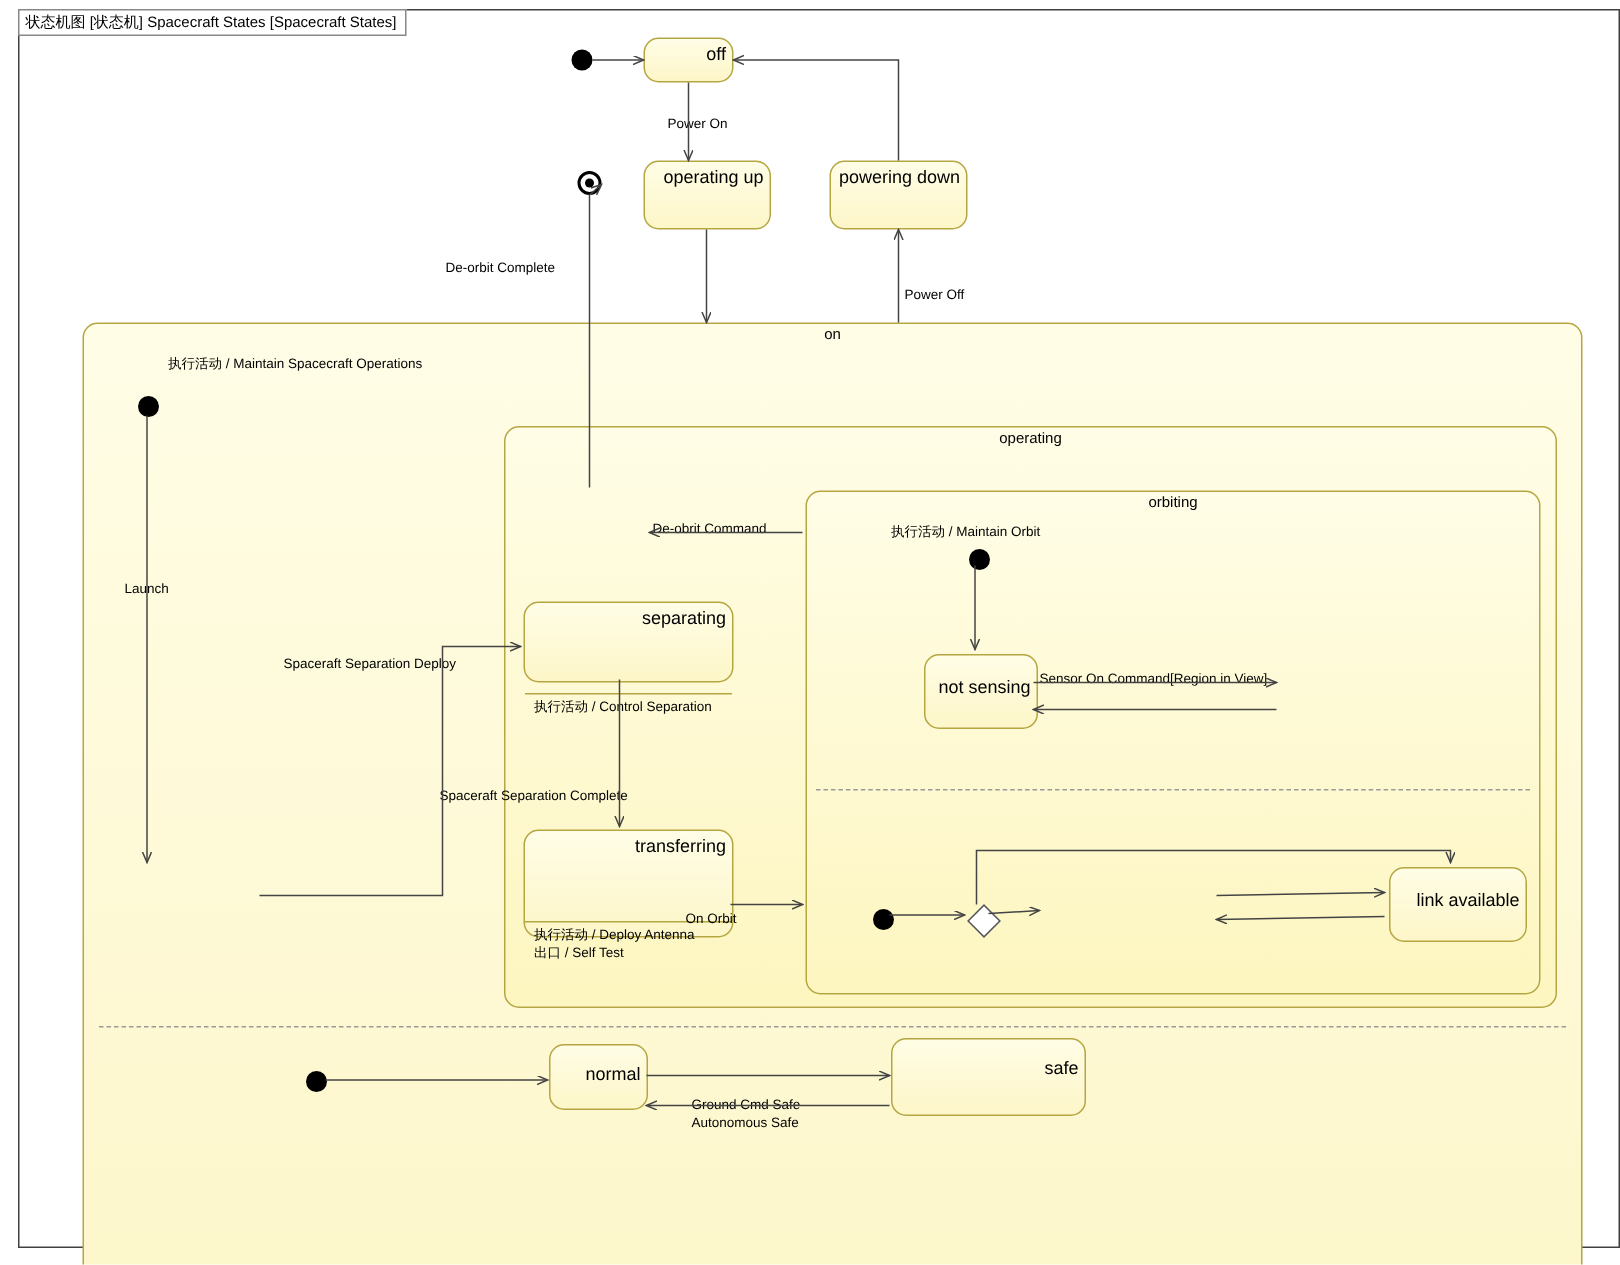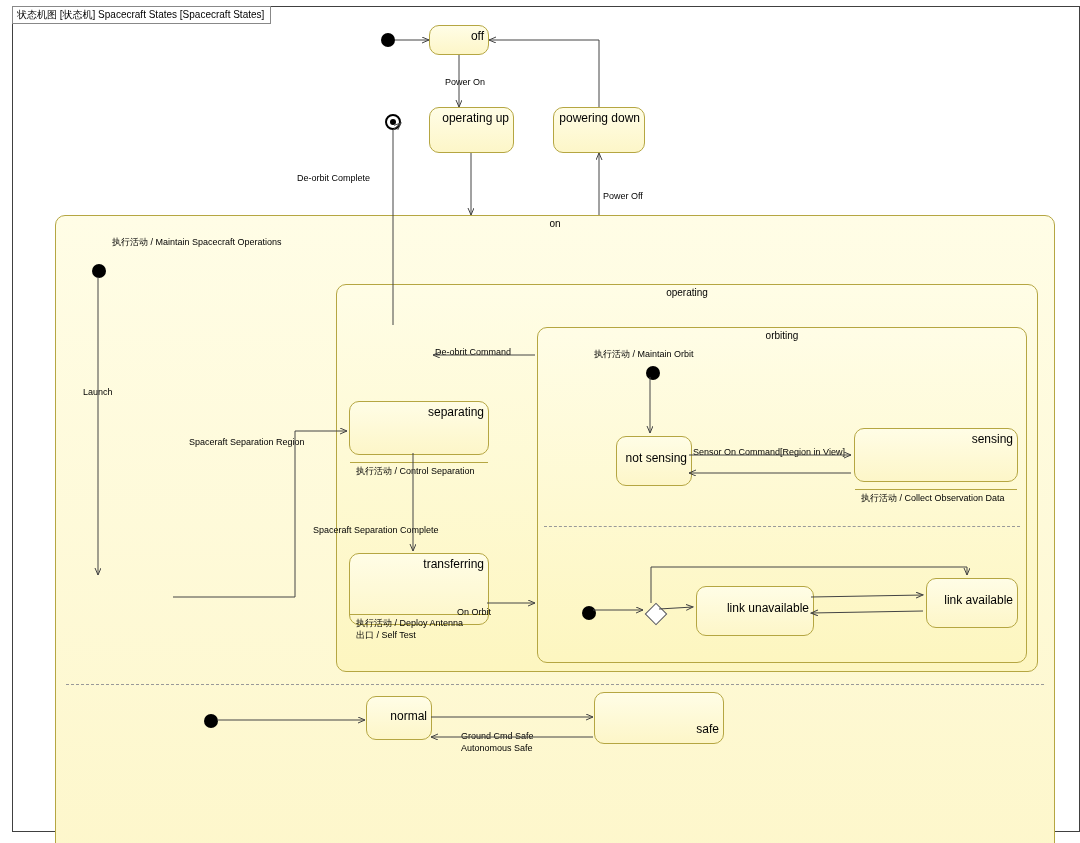--- a/index.html
+++ b/index.html
@@ -82,54 +82,47 @@
           <div class="rsub">执行活动 / Maintain Orbit</div>
 
           <div class="dash" style="top:198px;left:6px;right:6px;"></div>
 
           <div class="initial" style="left:108px;top:38px;"></div>
 
           <div class="state" style="left:78px;top:108px;width:76px;height:50px;">
             <div class="title" style="padding-top:14px;">not sensing</div>
           </div>
 
-          <div class="state" style="left:316px;top:100px;width:164px;height:54px;">
-            <div class="title">sensing</div>
-            <div class="body">执行活动 / Collect Observation Data</div>
-          </div>
 
           <div class="initial" style="left:44px;top:278px;"></div>
 
           <div class="choice" style="left:110px;top:278px;"></div>
 
-          <div class="state" style="left:158px;top:258px;width:118px;height:50px;">
-            <div class="title" style="padding-top:14px;">link unavailable</div>
-          </div>
 
           <div class="state" style="left:388px;top:250px;width:92px;height:50px;">
             <div class="title" style="padding-top:14px;">link available</div>
           </div>
         </div>
       </div>
 
       <div class="initial" style="left:148px;top:498px;"></div>
       <div class="state" style="left:310px;top:480px;width:66px;height:44px;">
         <div class="title" style="padding-top:12px;">normal</div>
       </div>
       <div class="state" style="left:538px;top:476px;width:130px;height:52px;">
-        <div class="title" style="padding-top:29px;">safe</div>
+        <div class="title" style="padding-top:12px;">safe</div>
       </div>
     </div>
 
     <div class="lbl" style="left:432px;top:70px;">Power On</div>
     <div class="lbl" style="left:590px;top:184px;">Power Off</div>
     <div class="lbl" style="left:284px;top:166px;">De-orbit Complete</div>
     <div class="lbl" style="left:70px;top:380px;">Launch</div>
-    <div class="lbl" style="left:176px;top:430px;">Spaceraft Separation Region</div>
-    <div class="lbl" style="left:280px;top:518px;margin-left:20px;">Spaceraft Separation Complete</div>
+    <div class="lbl" style="left:176px;top:430px;">Spaceraft Separation Deploy</div>
+    <div class="lbl" style="left:280px;top:518px;">Spaceraft Separation Complete</div>
     <div class="lbl" style="left:444px;top:600px;">On Orbit</div>
     <div class="lbl" style="left:422px;top:340px;">De-obrit Command</div>
     <div class="lbl" style="left:680px;top:440px;">Sensor On Command[Region in View]</div>
     <div class="lbl" style="left:448px;top:704px;margin-top:32px;">Autonomous Safe</div>
     <div class="lbl" style="left:448px;top:724px;">Ground Cmd Safe</div>
 
     <svg class="edges">
       <defs>
         <marker id="ah" markerWidth="8" markerHeight="8" refX="7" refY="3" orient="auto">
           <path d="M0,0 L7,3 L0,6" fill="none" stroke="#444" stroke-width="1"></path>

